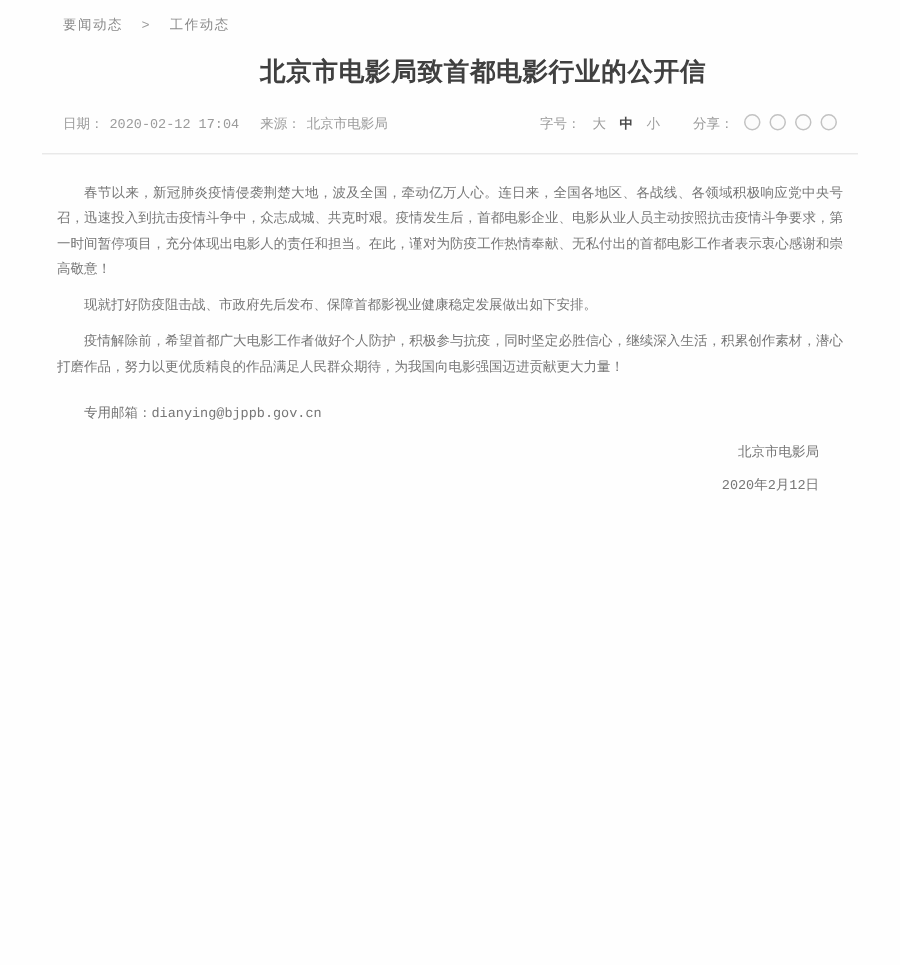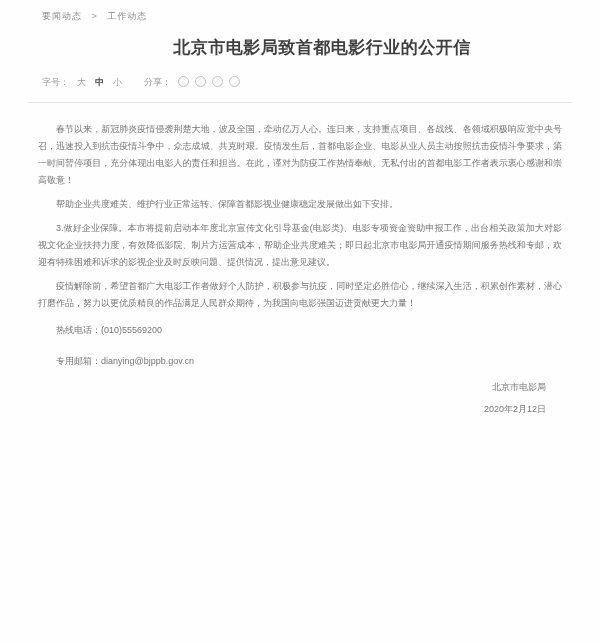--- a/index.html
+++ b/index.html
@@ -2,21 +2,21 @@
 <html><head>
 <meta charset="utf-8">
 <style>
   * { margin: 0; padding: 0; box-sizing: border-box; }
   html, body { width: 600px; height: 643px; overflow: hidden; }
   body {
     background: #ffffff;
     font-family: "Liberation Sans", "DejaVu Sans", sans-serif;
     color: #767676;
   }
-  .page { width: 600px; height: 643px; background: #fefefe; position: relative; }
+  .page { width: 600px; height: 643px; background: #fefefe; position: relative; font-family: Liberation Mono, monospace; }
 
   
   .breadcrumb {
     padding: 10px 42px 0;
     font-size: 9px;
     color: #8a8a8a;
     letter-spacing: 1px;
   }
   .breadcrumb a { color: #8a8a8a; text-decoration: none; cursor: pointer; }
   .breadcrumb .sep { margin: 0 6px; color: #9a9a9a; }
@@ -85,46 +85,45 @@
 
   <div class="breadcrumb">
     <a>要闻动态</a>
     <span class="sep">&gt;</span>
     <a>工作动态</a>
   </div>
 
   <h1 class="title">北京市电影局致首都电影行业的公开信</h1>
 
   <div class="meta-row">
+    <div class="meta-left">
+      <span>日期：</span><span>2020-02-12 17:04</span><span class="meta-gap">来源：</span><span>北京市电影局</span>
+    </div>
     <div class="meta-right">
       <span>字号：</span>
       <span class="fontsize-opt">大</span>
       <span class="fontsize-opt selected">中</span>
       <span class="fontsize-opt">小</span>
       <span class="share-label">分享：</span>
       <span class="share-icons">
         <span class="share-icon"></span>
         <span class="share-icon"></span>
         <span class="share-icon"></span>
         <span class="share-icon"></span>
       </span>
     </div>
   </div>
 
   <hr class="divider">
 
   <div class="article-body">
-    <p class="para">春节以来，新冠肺炎疫情侵袭荆楚大地，波及全国，牵动亿万人心。连日来，支持重点项目、各战线、各领域积极响应党中央号召，迅速投入到抗击疫情斗争中，众志成城、共克时艰。疫情发生后，首都电影企业、电影从业人员主动按照抗击疫情斗争要求，第一时间暂停项目，充分体现出电影人的责任和担当。在此，谨对为防疫工作热情奉献、无私付出的首都电影工作者表示衷心感谢和崇高敬意！</p>
-    <p class="para">帮助企业共度难关、维护行业正常运转、保障首都影视业健康稳定发展做出如下安排。</p>
-    <p class="para">3.做好企业保障。本市将提前启动本年度北京宣传文化引导基金(电影类)、电影专项资金资助申报工作，出台相关政策加大对影视文化企业扶持力度，有效降低影院、制片方运营成本，帮助企业共度难关；即日起北京市电影局开通疫情期间服务热线和专邮，欢迎有特殊困难和诉求的影视企业及时反映问题、提供情况，提出意见建议。</p>
+    <p class="para">春节以来，新冠肺炎疫情侵袭荆楚大地，波及全国，牵动亿万人心。连日来，全国各地区、各战线、各领域积极响应党中央号召，迅速投入到抗击疫情斗争中，众志成城、共克时艰。疫情发生后，首都电影企业、电影从业人员主动按照抗击疫情斗争要求，第一时间暂停项目，充分体现出电影人的责任和担当。在此，谨对为防疫工作热情奉献、无私付出的首都电影工作者表示衷心感谢和崇高敬意！</p>
+    <p class="para">现就打好防疫阻击战、市政府先后发布、保障首都影视业健康稳定发展做出如下安排。</p>
     <p class="para">疫情解除前，希望首都广大电影工作者做好个人防护，积极参与抗疫，同时坚定必胜信心，继续深入生活，积累创作素材，潜心打磨作品，努力以更优质精良的作品满足人民群众期待，为我国向电影强国迈进贡献更大力量！</p>
 
-    <p class="contact-line">
-      <span>热线电话：</span><span>(010)55569200</span>
-    </p>
     <p class="contact-line email">
       <span>专用邮箱：</span><span>dianying@bjppb.gov.cn</span>
     </p>
 
     <p class="sign-line">北京市电影局</p>
     <p class="sign-line date">2020年2月12日</p>
   </div>
 
 </div>
 

